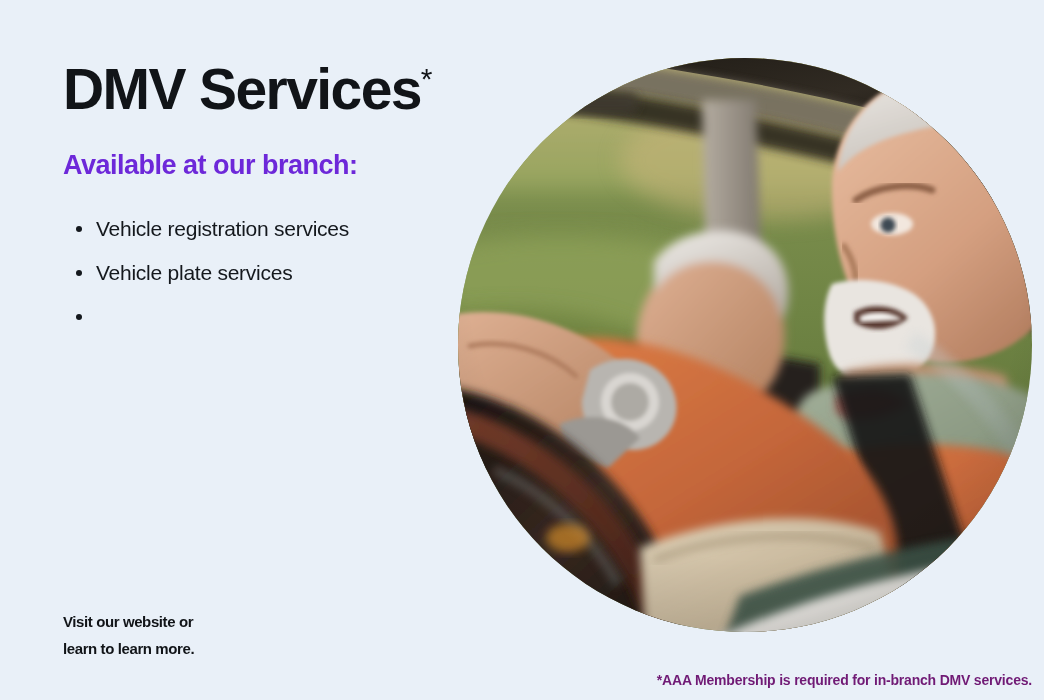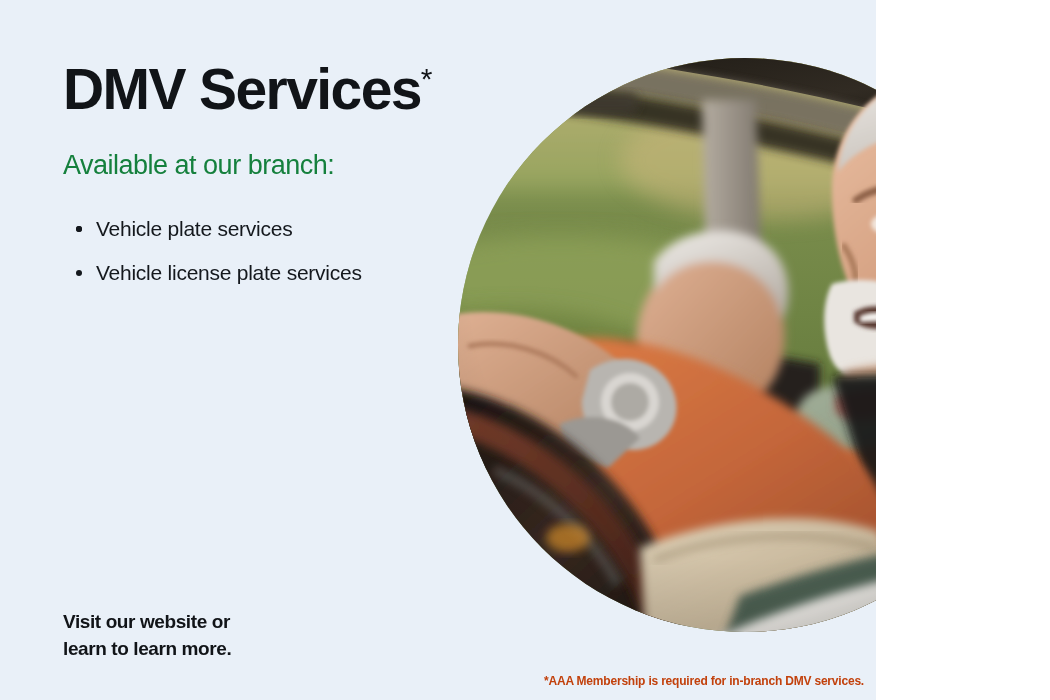--- a/index.html
+++ b/index.html
@@ -7,21 +7,21 @@
     padding: 0;
   }
   body {
     width: 1050px;
     height: 700px;
     overflow: hidden;
     font-family: "Liberation Sans", sans-serif;
   }
   #stage {
     position: relative;
-    width: 876px;
+    width: 1044px;
     height: 700px;
     background: #e9f0f8;
     overflow: hidden;
   }
 
   
   .text-col {
     position: absolute;
     left: 0;
     top: 0;
@@ -43,23 +43,23 @@
     font-size: 30px;
     vertical-align: super;
     letter-spacing: 0;
     font-weight: 500;
   }
   .subhead {
     position: absolute;
     left: 63px;
     top: 150px;
     font-size: 27px;
-    font-weight: 400;
+    font-weight: 700;
     letter-spacing: -0.5px;
-    color: #15803d;
+    color: #6d28d9;
     white-space: nowrap;
   }
   .svc-list {
     position: absolute;
     left: 63px;
     top: 207px;
     margin: 0;
     padding: 0;
     list-style: none;
     width: 400px;
@@ -80,21 +80,21 @@
     top: 19px;
     width: 6px;
     height: 6px;
     border-radius: 50%;
     background: #14181d;
   }
   .cta {
     position: absolute;
     left: 63px;
     top: 608px;
-    font-size: 19px;
+    font-size: 15px;
     font-weight: 700;
     letter-spacing: -0.4px;
     line-height: 27px;
     color: #111418;
   }
   .cta .l2 { display: block; }
 
   
   .photo-wrap {
     position: absolute;
@@ -107,49 +107,49 @@
     display: block;
     width: 610px;
     height: 610px;
   }
 
   
   .footnote {
     position: absolute;
     right: 12px;
     bottom: 12px;
-    font-size: 12px;
+    font-size: 14px;
     font-weight: 700;
     letter-spacing: -0.2px;
-    color: #c2410c;
+    color: #701a75;
     white-space: nowrap;
   }
 </style>
 </head>
 <body>
 
 <div id="stage" style="background: rgb(233, 240, 248);">
 
   <div class="text-col">
 
     <div class="page-title"><span>DMV Services</span><span class="asterisk">*</span></div>
 
     <div class="subhead">Available at our branch:</div>
 
     <ul class="svc-list">
       <li>
         <span class="bullet"></span>
+        <span>Vehicle registration services</span>
       </li>
       <li>
         <span class="bullet"></span>
         <span>Vehicle plate services</span>
       </li>
       <li>
         <span class="bullet"></span>
-        <span>Vehicle license plate services</span>
       </li>
     </ul>
 
     <div class="cta">
       <span class="l1">Visit our website or</span>
       <span class="l2">learn to learn more.</span>
     </div>
   </div>
 
   <div class="photo-wrap">

